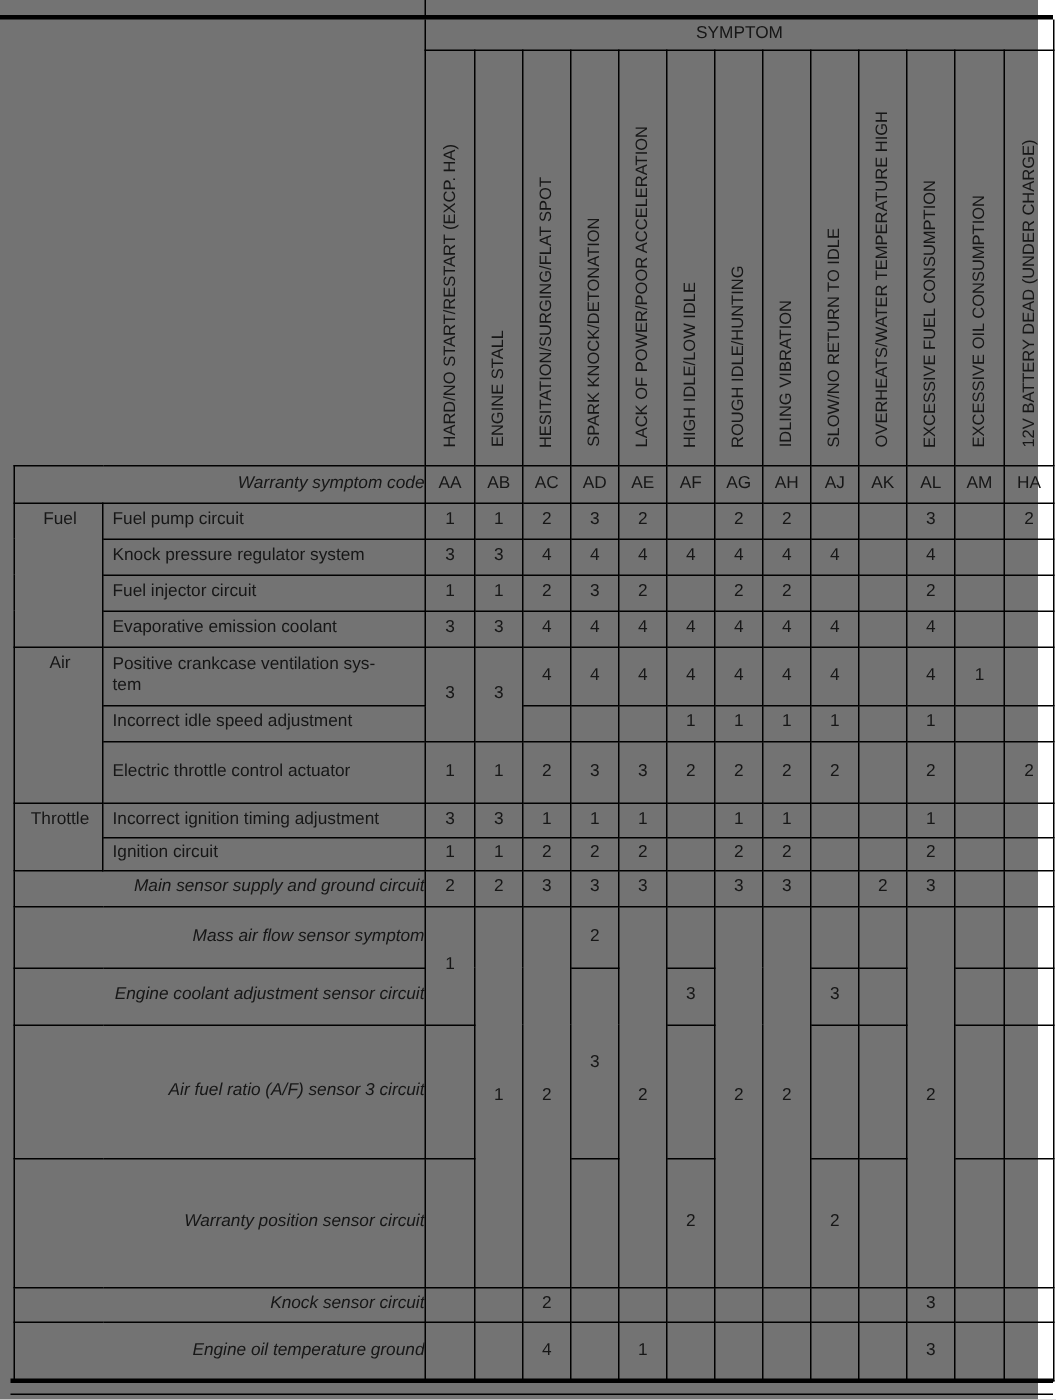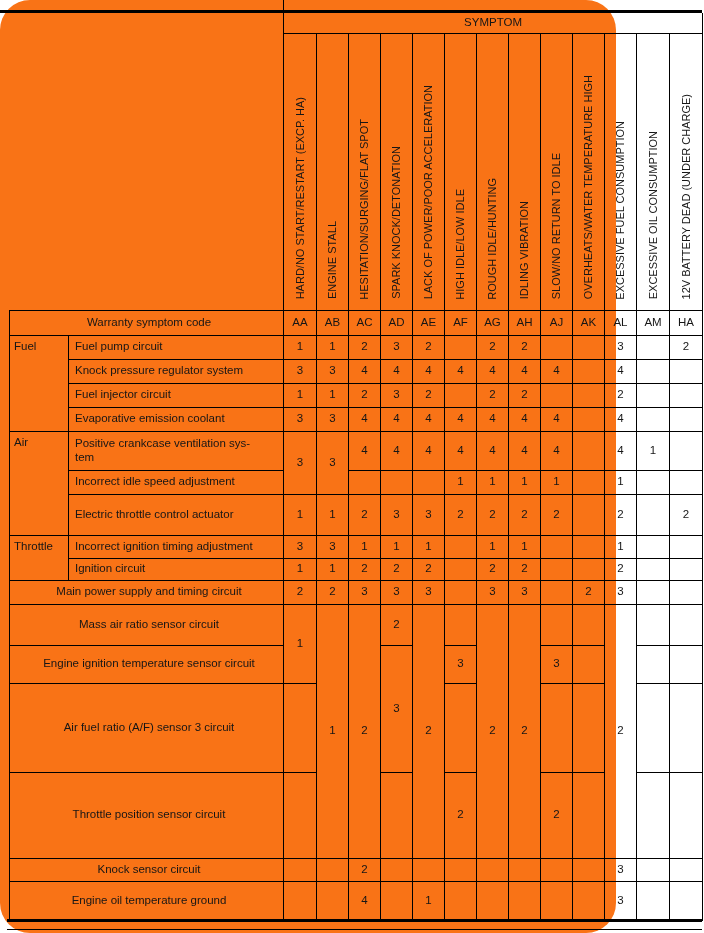--- a/index.html
+++ b/index.html
@@ -1,20 +1,20 @@
 <!DOCTYPE html>
 <html><head>
 <meta charset="utf-8">
 <style>
   html, body { margin: 0; padding: 0; background: #fff; }
   body {
     width: 704px; height: 933px; overflow: hidden;
     font-family: "Liberation Sans", sans-serif; color: #161616;
   }
-  .page { position: relative; width: 616px; height: 933px; background: #f97316; border-radius: 30px; }
+  .page { position: relative; width: 692px; height: 933px; background: #737373; }
 
   
   .topbar  { position: absolute; left: 0;   top: 10px;  width: 702px; height: 3px; background: #000; }
   .tick    { position: absolute; left: 283px; top: 0;   width: 1px;  height: 10px; background: #000; }
   .botbar  { position: absolute; left: 7px; top: 919px; width: 695px; height: 3px; background: #000; }
   .botline { position: absolute; left: 7px; top: 929px; width: 695px; height: 1px; background: #000; }
 
   table.sym {
     position: absolute; left: 9px; top: 13px;
     border-collapse: collapse; table-layout: fixed; width: 693px;
@@ -27,23 +27,23 @@
   }
   td.blank   { border: none; }
   tr.r0 td   { border-top: none; }
   td.symtitle { font-size: 11.5px; }
   td.vcell   { vertical-align: bottom; padding-bottom: 7px; }
   .vlab {
     display: inline-block;
     writing-mode: vertical-rl; transform: rotate(180deg);
     white-space: nowrap; font-size: 11px;
   }
-  td.cat  { text-align: left; vertical-align: top; padding: 4px 2px 0 4px; }
+  td.cat  { text-align: center; vertical-align: top; padding: 4px 2px 0 4px; }
   td.desc { text-align: left; padding-left: 6px; padding-right: 2px; white-space: pre-line; }
-  td.wlbl { text-align: center; padding-left: 5px; }
+  td.wlbl { text-align: right; padding-left: 5px; font-style: italic; }
 </style>
 </head>
 <body>
 
 <div class="page">
   <div class="topbar"></div>
   <div class="tick"></div>
   <div class="botbar"></div>
   <div class="botline"></div>
 
@@ -255,75 +255,75 @@
         <td>2</td>
         <td>2</td>
         <td></td>
         <td></td>
         <td>2</td>
         <td></td>
         <td></td>
       </tr>
 
       <tr style="height:24px">
-        <td class="wlbl" colspan="2">Main power supply and timing circuit</td>
+        <td class="wlbl" colspan="2">Main sensor supply and ground circuit</td>
         <td>2</td>
         <td>2</td>
         <td>3</td>
         <td>3</td>
         <td>3</td>
         <td></td>
         <td>3</td>
         <td>3</td>
         <td></td>
         <td>2</td>
         <td>3</td>
         <td></td>
         <td></td>
       </tr>
 
       <tr style="height:41px">
-        <td class="wlbl" colspan="2">Mass air ratio sensor circuit</td>
+        <td class="wlbl" colspan="2">Mass air flow sensor symptom</td>
         <td rowspan="2">1</td>
         <td rowspan="4">1</td>
         <td rowspan="4">2</td>
         <td>2</td>
         <td rowspan="4">2</td>
         <td></td>
         <td rowspan="4">2</td>
         <td rowspan="4">2</td>
         <td></td>
         <td></td>
         <td rowspan="4">2</td>
         <td></td>
         <td></td>
       </tr>
 
       <tr style="height:38px">
-        <td class="wlbl" colspan="2">Engine ignition temperature sensor circuit</td>
+        <td class="wlbl" colspan="2">Engine coolant adjustment sensor circuit</td>
         <td rowspan="2">3</td>
         <td>3</td>
         <td>3</td>
         <td></td>
         <td></td>
         <td></td>
       </tr>
 
       <tr style="height:89px">
         <td class="wlbl" colspan="2">Air fuel ratio (A/F) sensor 3 circuit</td>
         <td></td>
         <td></td>
         <td></td>
         <td></td>
         <td></td>
         <td></td>
       </tr>
 
       <tr style="height:86px">
-        <td class="wlbl" colspan="2">Throttle position sensor circuit</td>
+        <td class="wlbl" colspan="2">Warranty position sensor circuit</td>
         <td></td>
         <td></td>
         <td>2</td>
         <td>2</td>
         <td></td>
         <td></td>
         <td></td>
       </tr>
 
       <tr style="height:23px">

